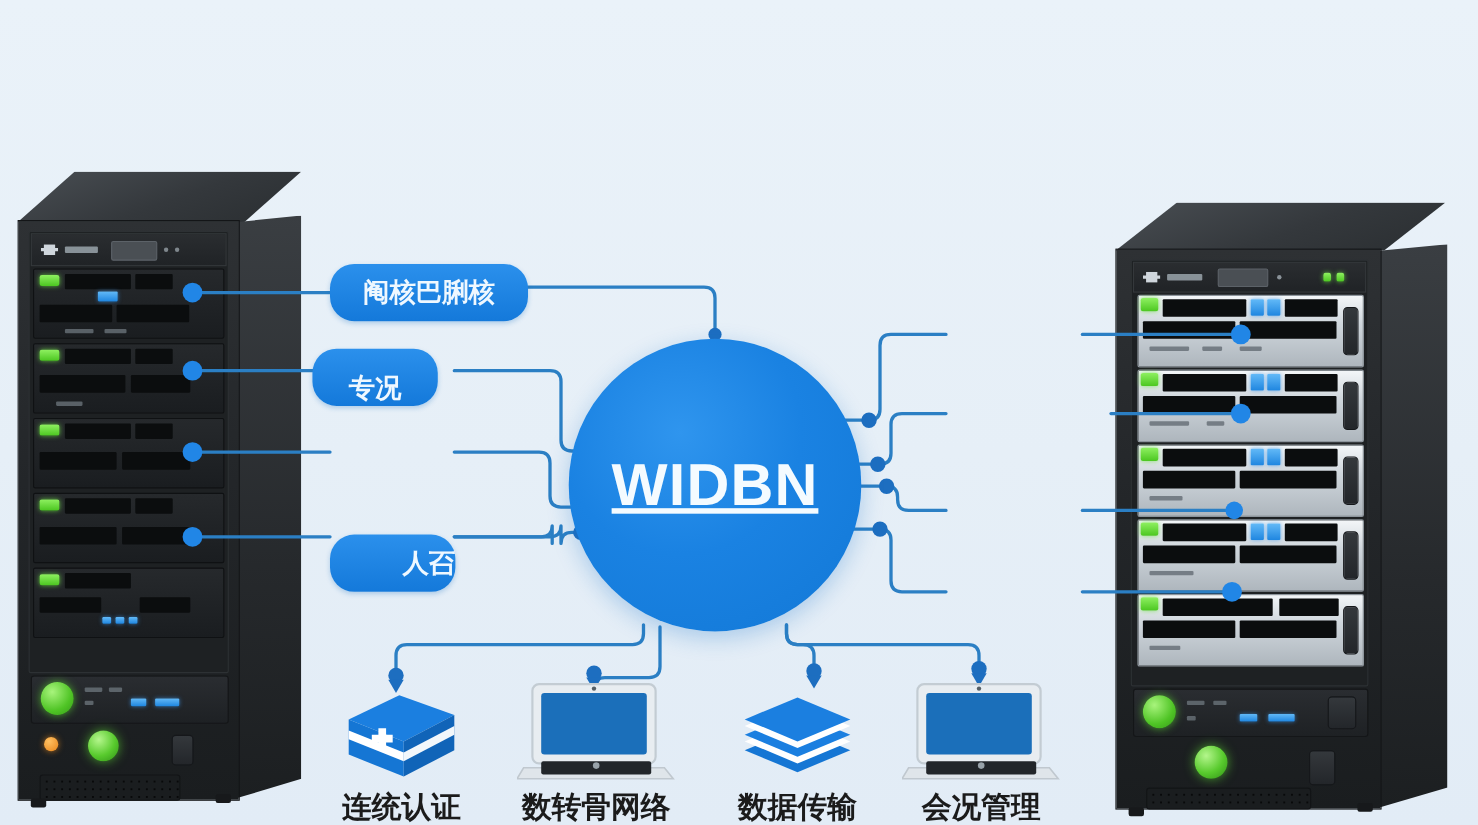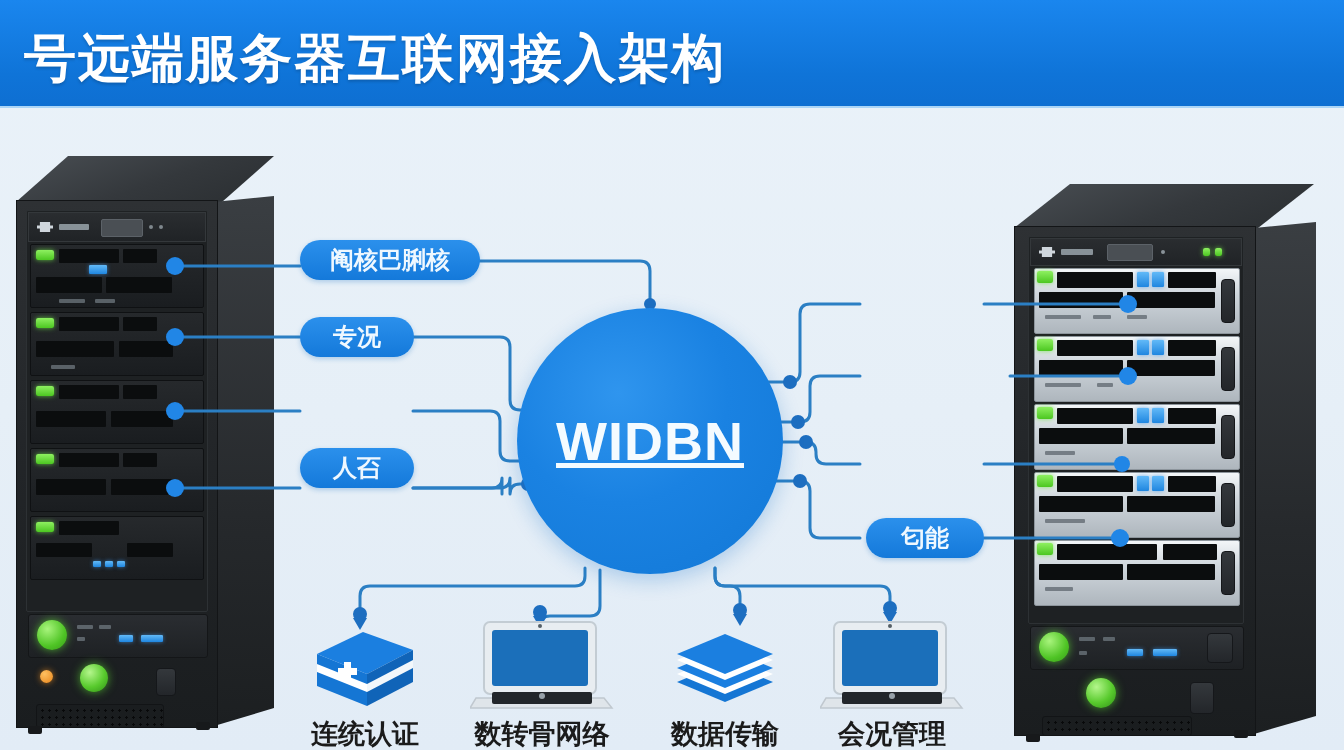--- a/index.html
+++ b/index.html
@@ -28,21 +28,21 @@
   
   .hub{position:absolute;left:517px;top:202px;width:266px;height:266px;
     border-radius:50%;
     background:radial-gradient(circle at 38% 32%,#2f95ee 0%,#1a82e2 45%,#1278d6 100%);
     box-shadow:0 6px 20px rgba(18,110,200,.28);}
   .hub-label{position:absolute;left:0;top:0;width:266px;height:266px;
     display:flex;align-items:center;justify-content:center;
     color:#f4fbff;font-size:54px;font-weight:bold;letter-spacing:1px;text-decoration:underline;}
 
   
-  .pill{position:absolute;height:40px;border-radius:22px;
+  .pill{position:absolute;height:52px;border-radius:22px;
     background:linear-gradient(180deg,#2b90ec 0%,#1479da 100%);
     display:flex;align-items:center;justify-content:center;
     color:#eff8ff;font-size:24px;font-weight:bold;
     box-shadow:0 2px 5px rgba(20,110,195,.28);white-space:nowrap;}
 
   
   .node-label{position:absolute;font-size:27px;font-weight:bold;color:#1b1b1b;
     white-space:nowrap;text-align:center;}
 
   
@@ -90,23 +90,20 @@
   .handle{position:absolute;background:linear-gradient(180deg,#34383c,#23262a);
     border:1px solid #15171a;border-radius:4px;}
   .tinytext{position:absolute;height:4px;background:#6f787f;opacity:.75;border-radius:1px;}
   .foot{position:absolute;background:#17191b;border-radius:2px;}
 </style>
 </head>
 <body>
 
 <div id="stage">
 
-  <div class="header">
-    <div class="header-title">号远端服务器互联网接入架构</div>
-  </div>
 
   <div class="canvas">
 
     <div class="rack" style="left:8px;top:50px;width:285px;height:590px;">
 
       <div class="rack-top" style="left:8px;top:0px;width:258px;height:46px;
            clip-path:polygon(52px 0,258px 0,206px 46px,0 46px);"></div>
 
       <div class="rack-side" style="left:206px;top:40px;width:60px;height:530px;
            clip-path:polygon(0 6px,60px 0,60px 512px,0 530px);"></div>
@@ -338,30 +335,27 @@
       </g>
     </svg>
 
     <div class="hub">
       <div class="hub-label">WIDBN</div>
     </div>
 
     <div class="pill" style="left:300px;top:134px;width:180px;">
       <span>阄核巴脷核</span>
     </div>
-    <div class="pill" style="left:300px;top:211px;width:114px;">
+    <div class="pill" style="left:284px;top:211px;width:114px;align-items:flex-end;">
       <span>专况</span>
     </div>
-    <div class="pill" style="left:300px;top:342px;width:114px;">
+    <div class="pill" style="left:300px;top:380px;width:114px;justify-content:flex-end;">
       <span>人䂖</span>
     </div>
 
-    <div class="pill" style="left:866px;top:412px;width:118px;">
-      <span>匂能</span>
-    </div>
 
     <div class="node-icon" style="left:305px;top:518px;width:120px;height:90px;">
       <svg width="120" height="90" viewBox="0 0 120 90">
         <polygon points="12,30 58,8 108,26 62,50" fill="#1b7fe0"></polygon>
         <polygon points="12,30 62,50 62,82 12,62" fill="#1576d4"></polygon>
         <polygon points="62,50 108,26 108,58 62,82" fill="#1064b8"></polygon>
         <polygon points="12,40 62,60 62,68 12,48" fill="#ffffff"></polygon>
         <polygon points="62,60 108,36 108,44 62,68" fill="#f2f7fb"></polygon>
         <path d="M33,44 h6 v-6 h7 v6 h6 v7 h-6 v6 h-7 v-6 h-6 z" fill="#ffffff"></path>
       </svg>

